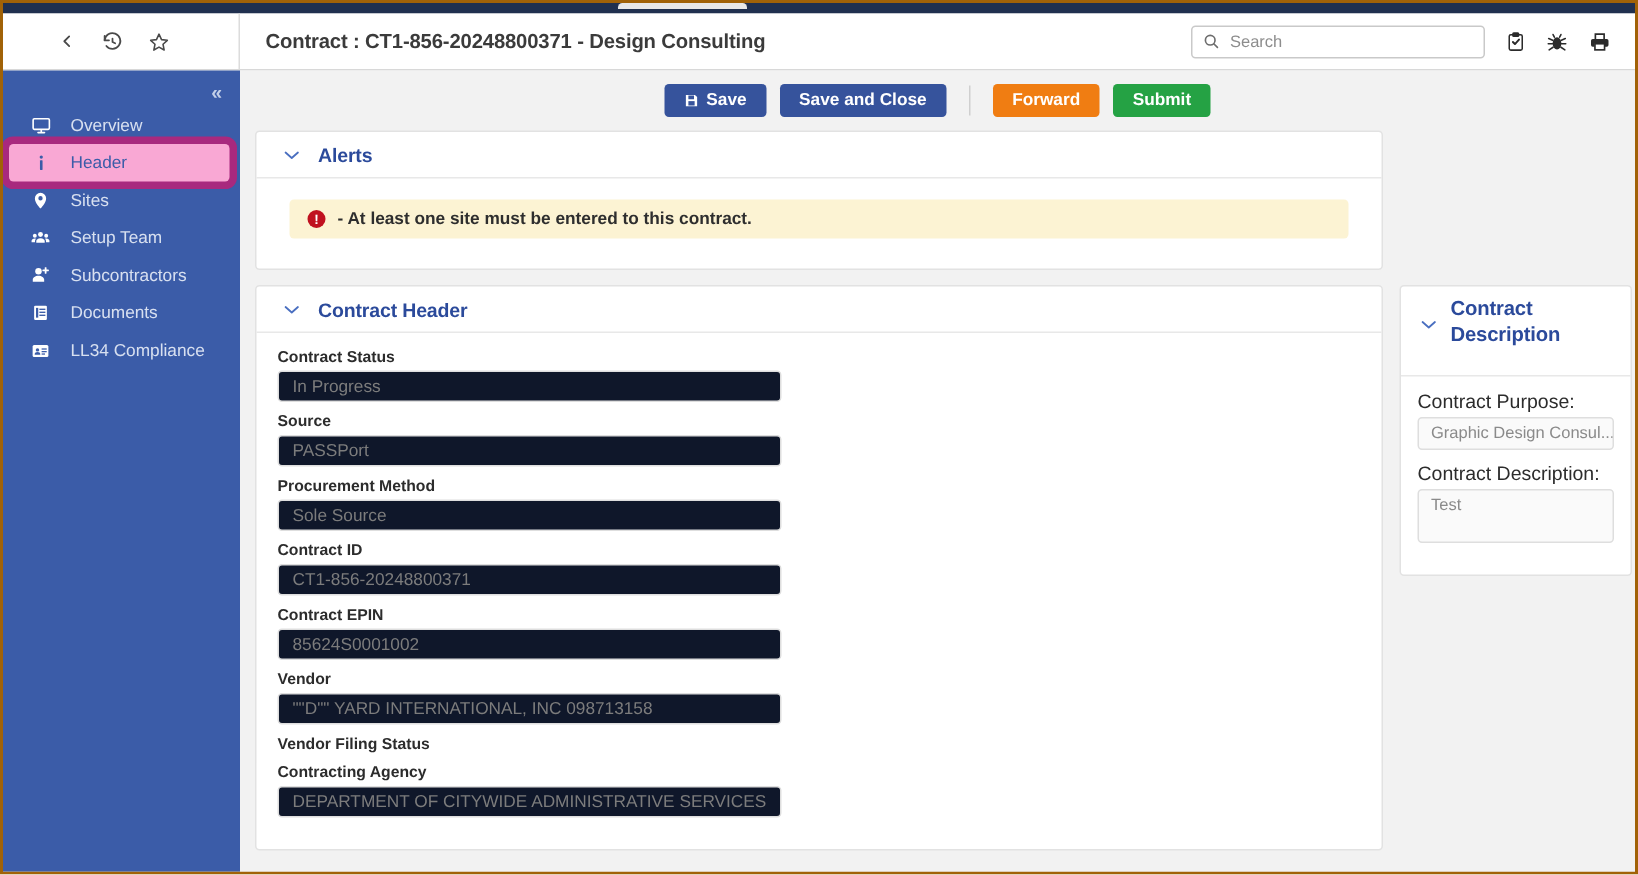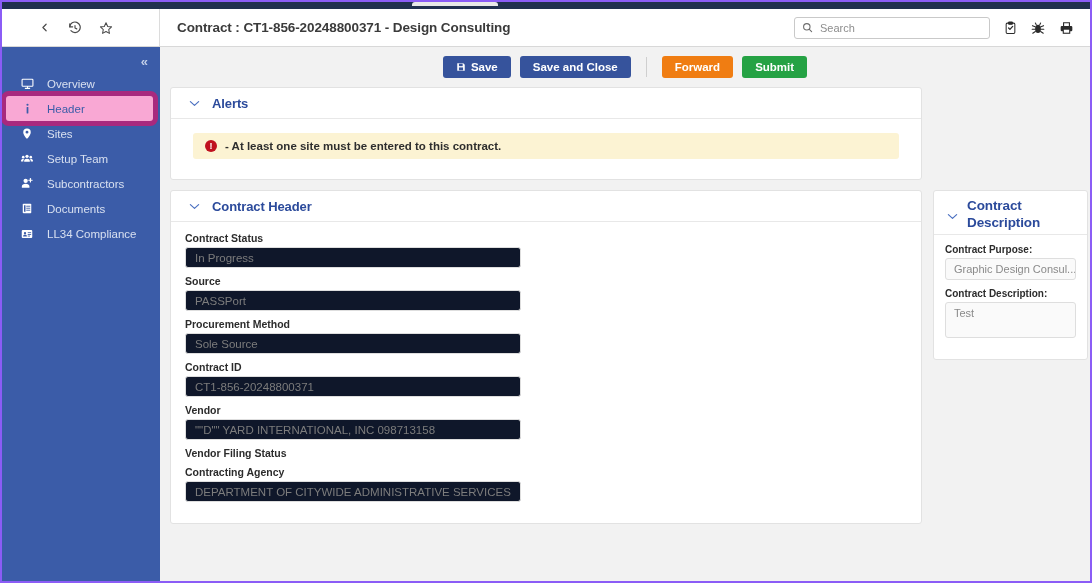--- a/index.html
+++ b/index.html
@@ -8,21 +8,21 @@
     width: 1092px; height: 583px;
     background: #ffffff;
     font-family: "Liberation Sans", sans-serif;
     overflow: hidden;
   }
 
   
   #frame {
     position: relative;
     width: 1092px; height: 583px;
-    border: 2px solid #8b5cf6;
+    border: 2px solid #a16207;
     background: #f2f2f2;
     overflow: hidden;
   }
   #tabstrip {
     position: absolute; top: 0; left: 0;
     width: 1088px; height: 7px;
     background: #20304f;
   }
   #tabstrip .tabnotch {
     position: absolute; left: 410px; top: 0;
@@ -192,28 +192,28 @@
     display: flex; align-items: center; padding: 0 9px;
     white-space: nowrap; overflow: hidden;
   }
 
   
   #desccard {
     width: 155px; margin-left: 11px; margin-right: 0;
     align-self: flex-start;
   }
   #desccard .card-head {
-    height: auto; min-height: 31px; padding: 7px 8px 2px 13px;
+    height: auto; min-height: 31px; padding: 7px 8px 18px 13px;
     align-items: center; gap: 9px; line-height: 1.25;
   }
   #desccard .card-title { font-size: 13.5px; }
   #descbody { padding: 9px 11px 13px 11px; }
   .dfield { margin-bottom: 8px; }
   .dfield label {
-    display: block; font-size: 10px; font-weight: bold;
+    display: block; font-size: 13px; font-weight: normal;
     color: #2c2c2c; margin-bottom: 3px;
   }
   .dfield .inp {
     border: 1px solid #dedede; border-radius: 3px;
     background: #fafafa; font-size: 11px; color: #8a8a8a;
     padding: 4px 8px; white-space: nowrap; overflow: hidden;
   }
   .dfield .inp.tall { height: 36px; }
 </style>
 </head>
@@ -430,20 +430,24 @@
           <div class="field">
             <label>Procurement Method</label>
             <div class="inp">Sole Source</div>
           </div>
 
           <div class="field">
             <label>Contract ID</label>
             <div class="inp">CT1-856-20248800371</div>
           </div>
 
+          <div class="field">
+            <label>Contract EPIN</label>
+            <div class="inp">85624S0001002</div>
+          </div>
 
           <div class="field">
             <label>Vendor</label>
             <div class="inp">""D"" YARD INTERNATIONAL, INC 098713158</div>
           </div>
 
           <div class="field">
             <label>Vendor Filing Status</label>
           </div>
 

